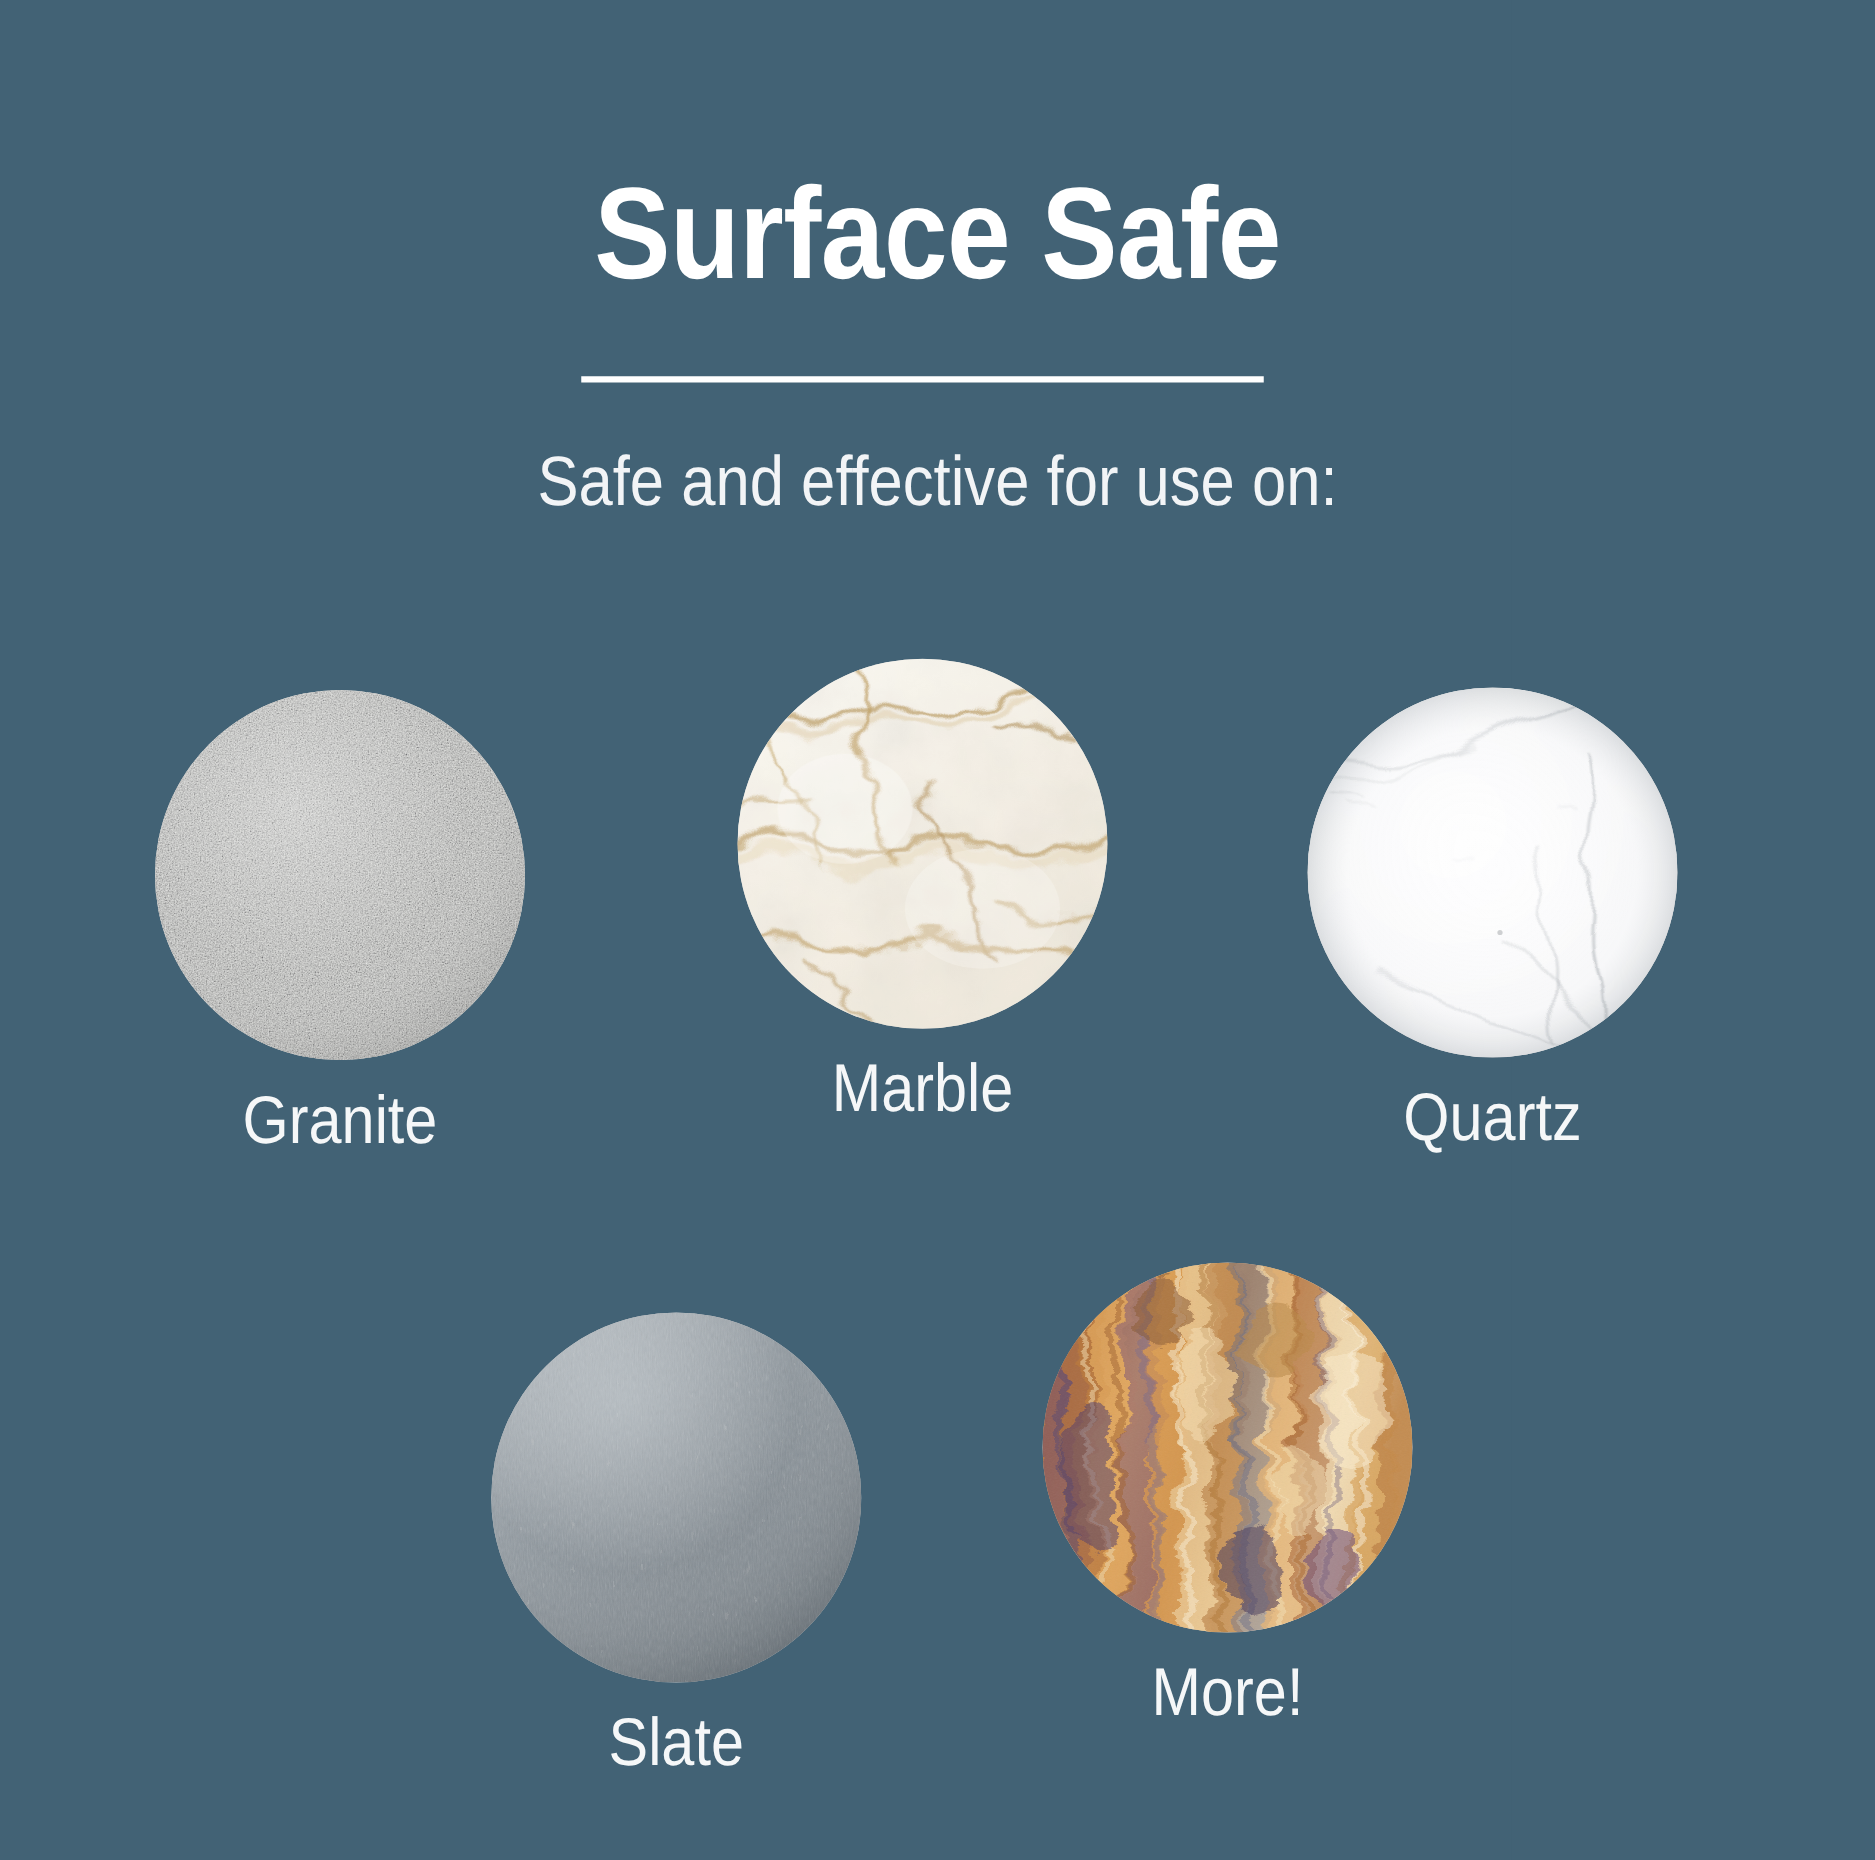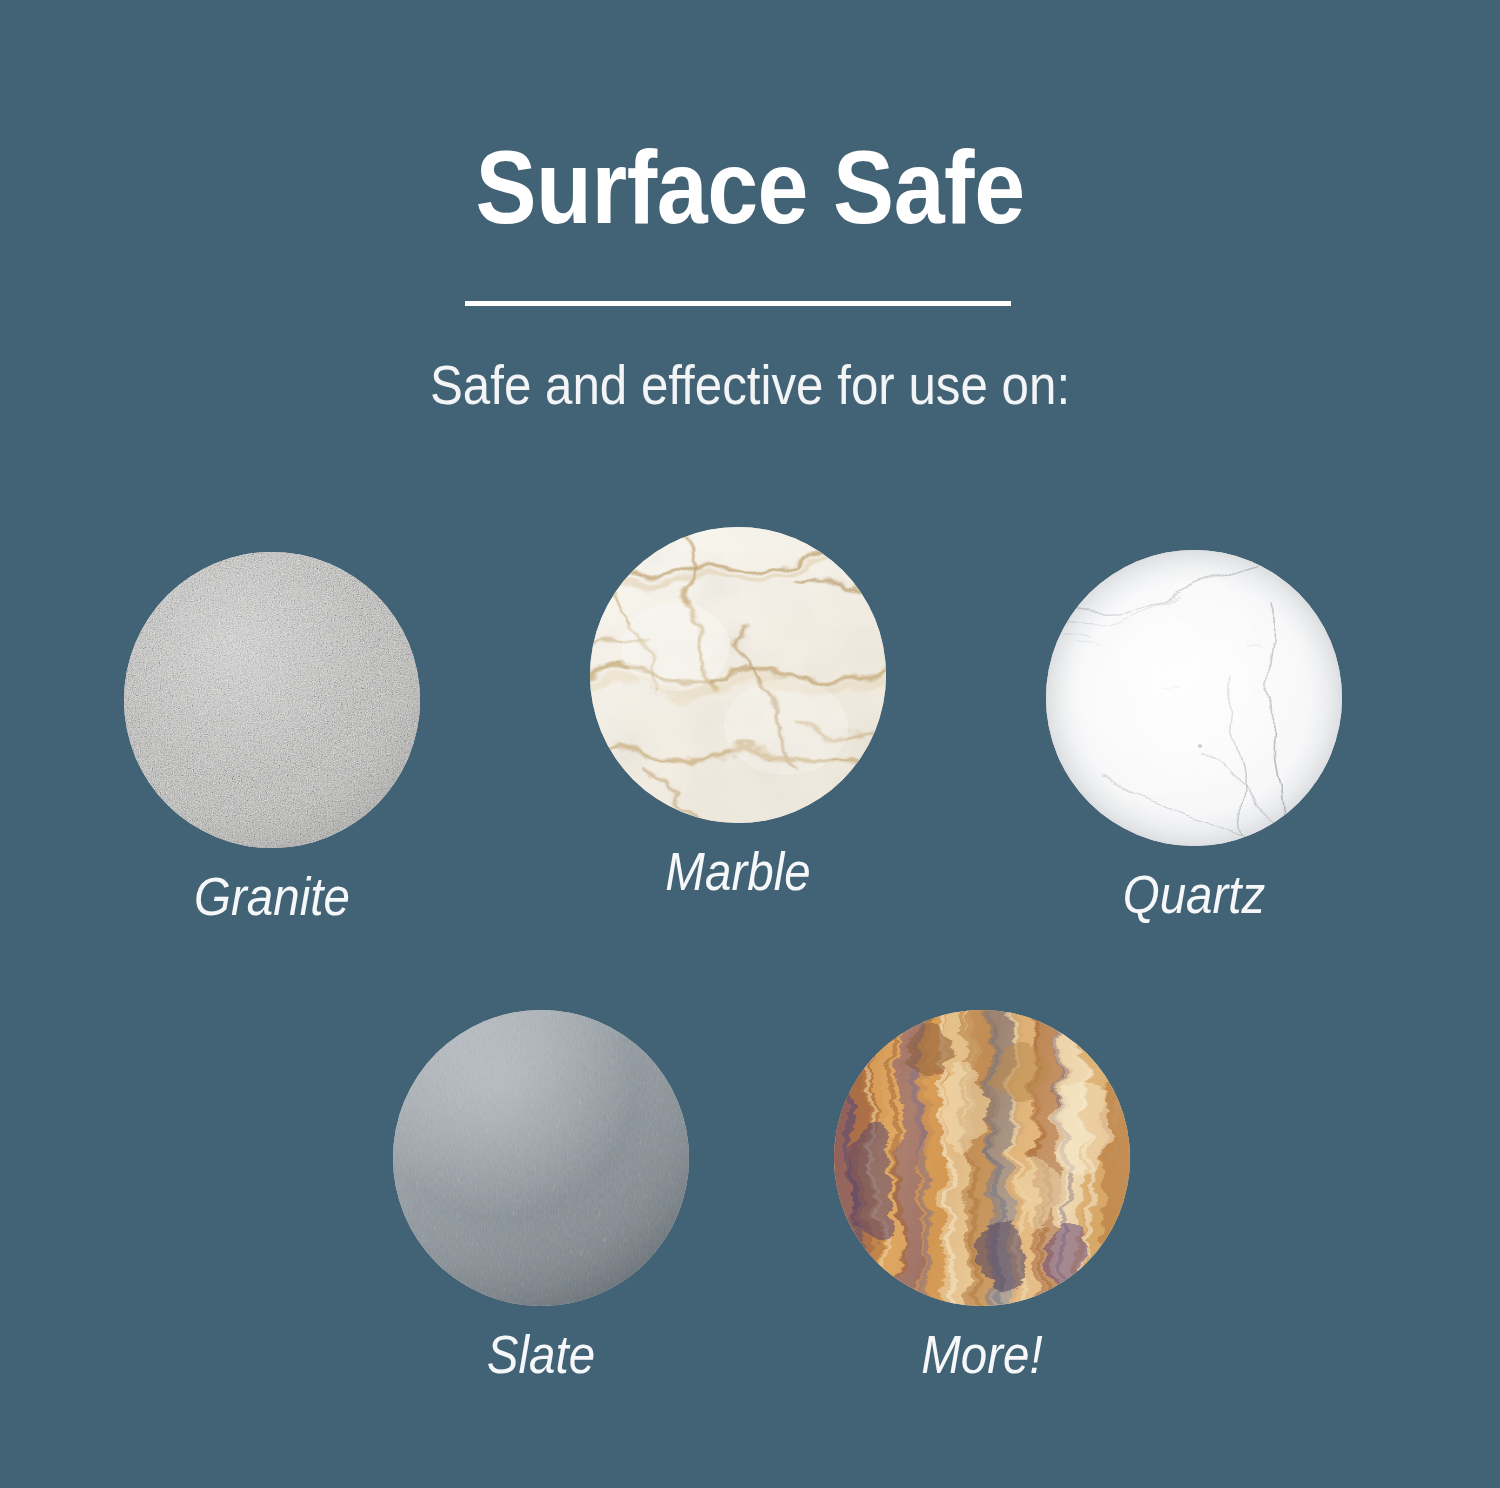--- a/index.html
+++ b/index.html
@@ -69,21 +69,20 @@
     white-space: nowrap;
   }
 
   
   .surfaces {
     position: absolute;
     top: 0;
     left: 0;
     width: 1500px;
     height: 1488px;
-    font-style: italic;
   }
   .surface {
     position: absolute;
     width: 320px;
     text-align: center;
   }
   .swatch {
     width: 296px;
     height: 296px;
     margin: 0 auto;
@@ -107,21 +106,21 @@
     transform: scaleX(0.88);
     transform-origin: 50% 50%;
     white-space: nowrap;
   }
 
   
   .pos-granite { left: 112px;  top: 552px; }
   .pos-marble  { left: 578px;  top: 527px; }
   .pos-quartz  { left: 1034px; top: 550px; text-align: center; }
   
-  .pos-slate   { left: 381px;  top: 1010px; }
+  .pos-slate   { left: 381px;  top: 1050px; }
   .pos-more    { left: 822px;  top: 1010px; }
 </style>
 </head>
 <body style="background: rgb(66, 98, 117);">
 
 <div class="page" style="background: rgb(66, 98, 117);">
 
   <div class="header">
     <div class="title">Surface Safe</div>
     <div class="divider" style="background: rgb(255, 255, 255);"></div>

